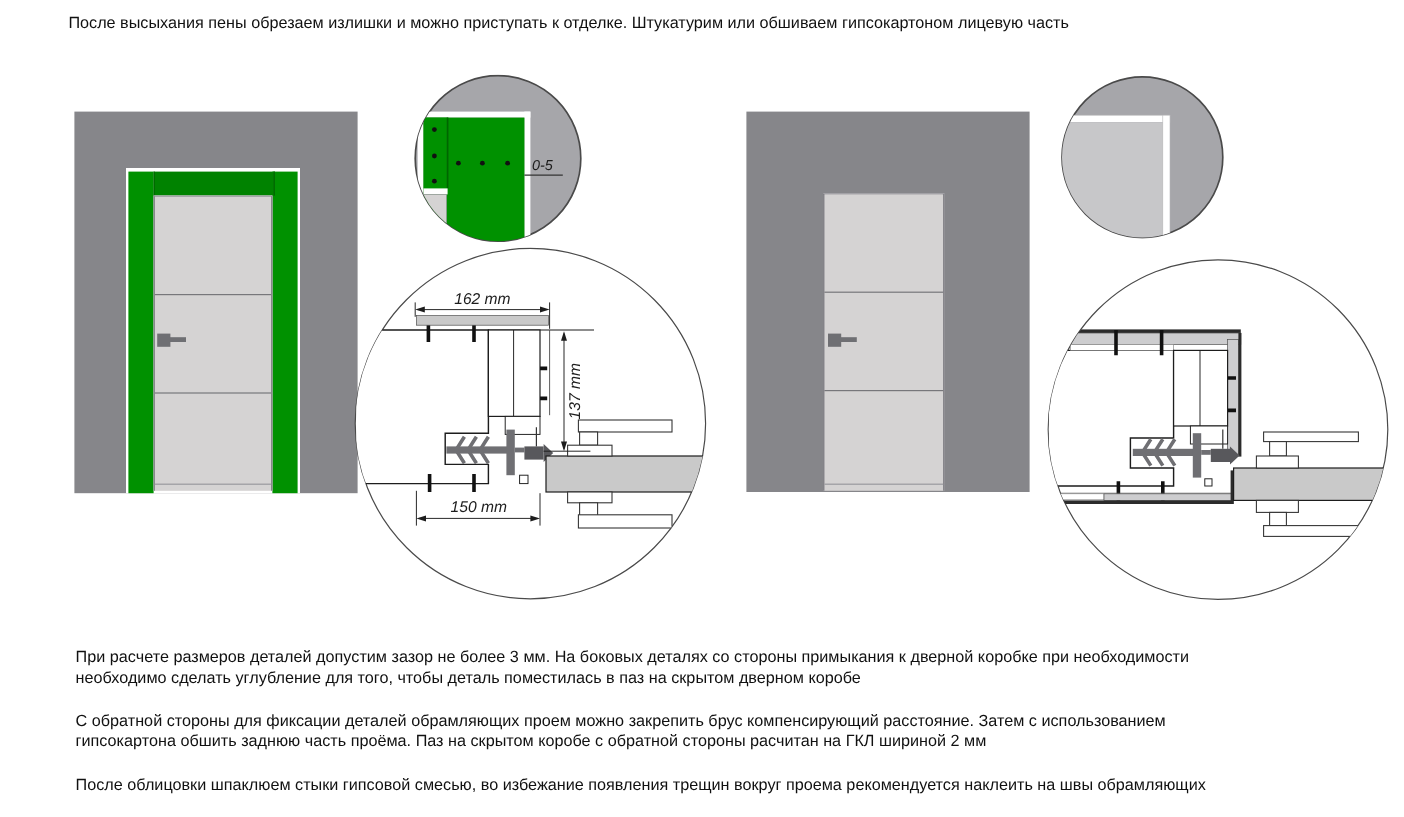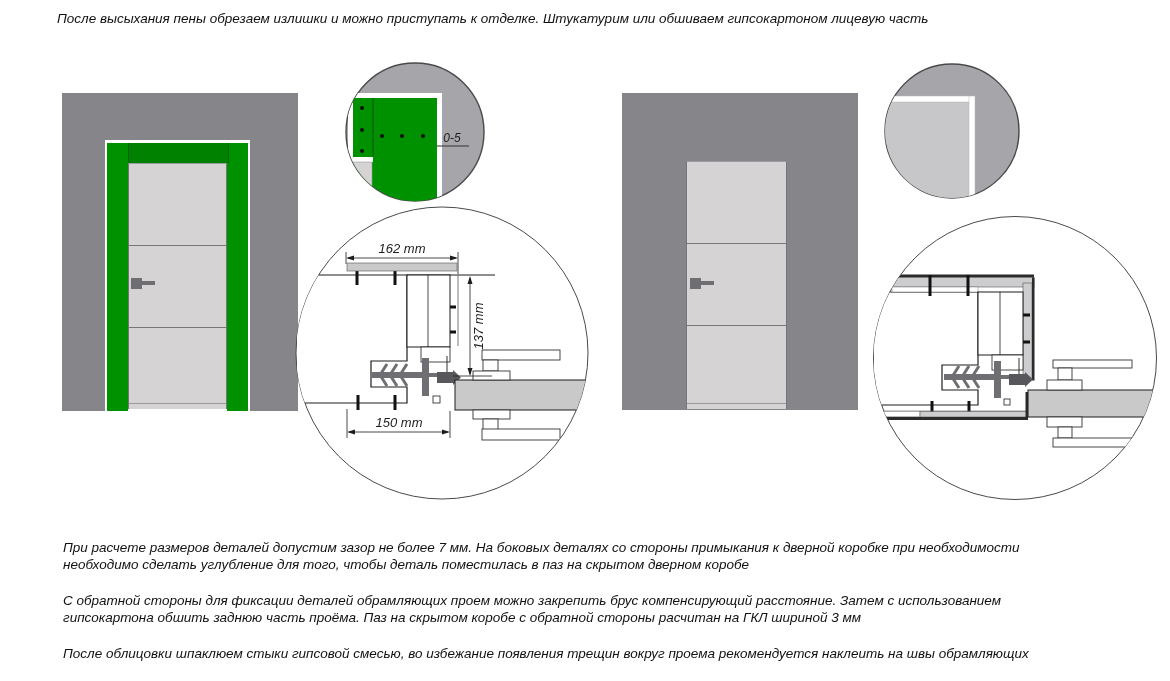--- a/index.html
+++ b/index.html
@@ -1,21 +1,21 @@
 <!DOCTYPE html>
 <html style="--text: #111111; --wall: #86868a; --circle_bg: #a6a6aa; --panel: #c7c7c9; --door: #d5d3d3; --green: #009100; --green_dark: #008200; --metal: #6f6f73; --metal_dark: #58585c; --leaf_section: #c9c9c9; --gypsum: #cdcdcf; --line: #2b2b2b;"><head>
 <meta charset="utf-8">
 <style>
   html,body{margin:0;padding:0;}
   body{
     width:1170px;height:681px;position:relative;background:#ffffff;
     font-family:"Liberation Sans", sans-serif;color:var(--text,#111);
     overflow:hidden;
   }
-  .txt{position:absolute;font-size:13.5px;line-height:16.5px;white-space:pre-line;color:var(--text,#111);font-style:italic;}
+  .txt{position:absolute;font-size:13.5px;line-height:16.5px;white-space:pre-line;color:var(--text,#111);}
   #top-text{left:57px;top:11px;width:1100px;}
   #para1{left:63px;top:540px;width:1090px;}
   #para2{left:63px;top:593px;width:1090px;}
   #para3{left:63px;top:646px;width:1090px;}
 
   .wall{position:absolute;background:var(--wall,#86868a);}
   #left-wall{left:62px;top:93px;width:236px;height:318px;}
   #right-wall{left:622px;top:93px;width:236px;height:317px;}
 
   .gap-white{position:absolute;background:#ffffff;}
@@ -270,17 +270,17 @@
           <rect x="186" y="153" width="14" height="12"></rect>
       <rect x="175" y="165" width="35" height="10"></rect>
           <rect x="175" y="202" width="35" height="10"></rect>
       <rect x="186" y="212" width="14" height="11"></rect>
           <rect x="181" y="223" width="79" height="9"></rect>
     </g>
   </g>
 </svg>
 </div>
 
-<div class="txt" id="para1">При расчете размеров деталей допустим зазор не более 7 мм. На боковых деталях со стороны примыкания к дверной коробке при необходимости
+<div class="txt" id="para1">При расчете размеров деталей допустим зазор не более 3 мм. На боковых деталях со стороны примыкания к дверной коробке при необходимости
 необходимо сделать углубление для того, чтобы деталь поместилась в паз на скрытом дверном коробе</div>
 <div class="txt" id="para2">С обратной стороны для фиксации деталей обрамляющих проем можно закрепить брус компенсирующий расстояние. Затем с использованием
-гипсокартона обшить заднюю часть проёма. Паз на скрытом коробе с обратной стороны расчитан на ГКЛ шириной 3 мм</div>
+гипсокартона обшить заднюю часть проёма. Паз на скрытом коробе с обратной стороны расчитан на ГКЛ шириной 2 мм</div>
 <div class="txt" id="para3">После облицовки шпаклюем стыки гипсовой смесью, во избежание появления трещин вокруг проема рекомендуется наклеить на швы обрамляющих</div>
 
 </body></html>

